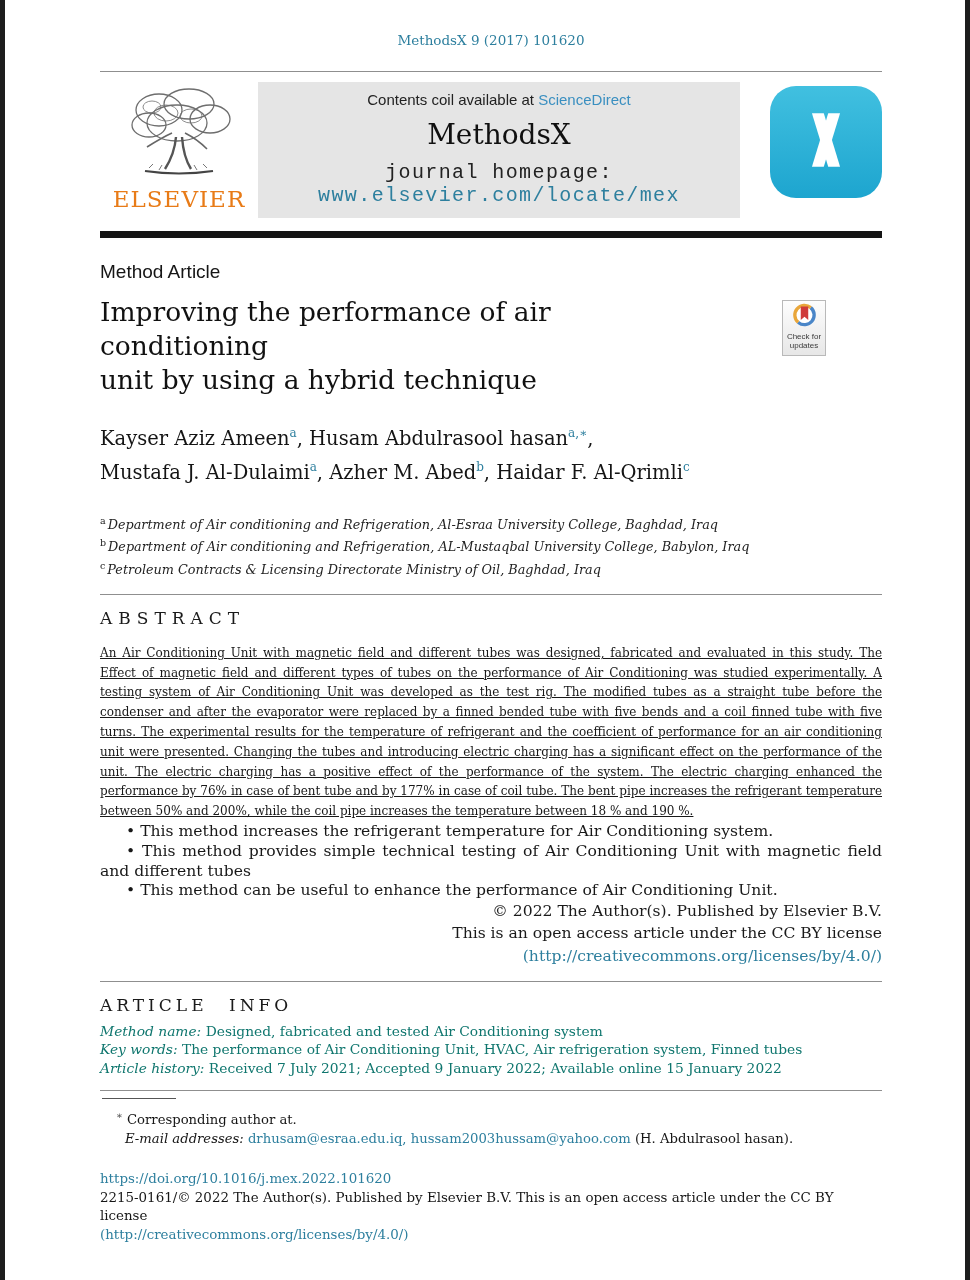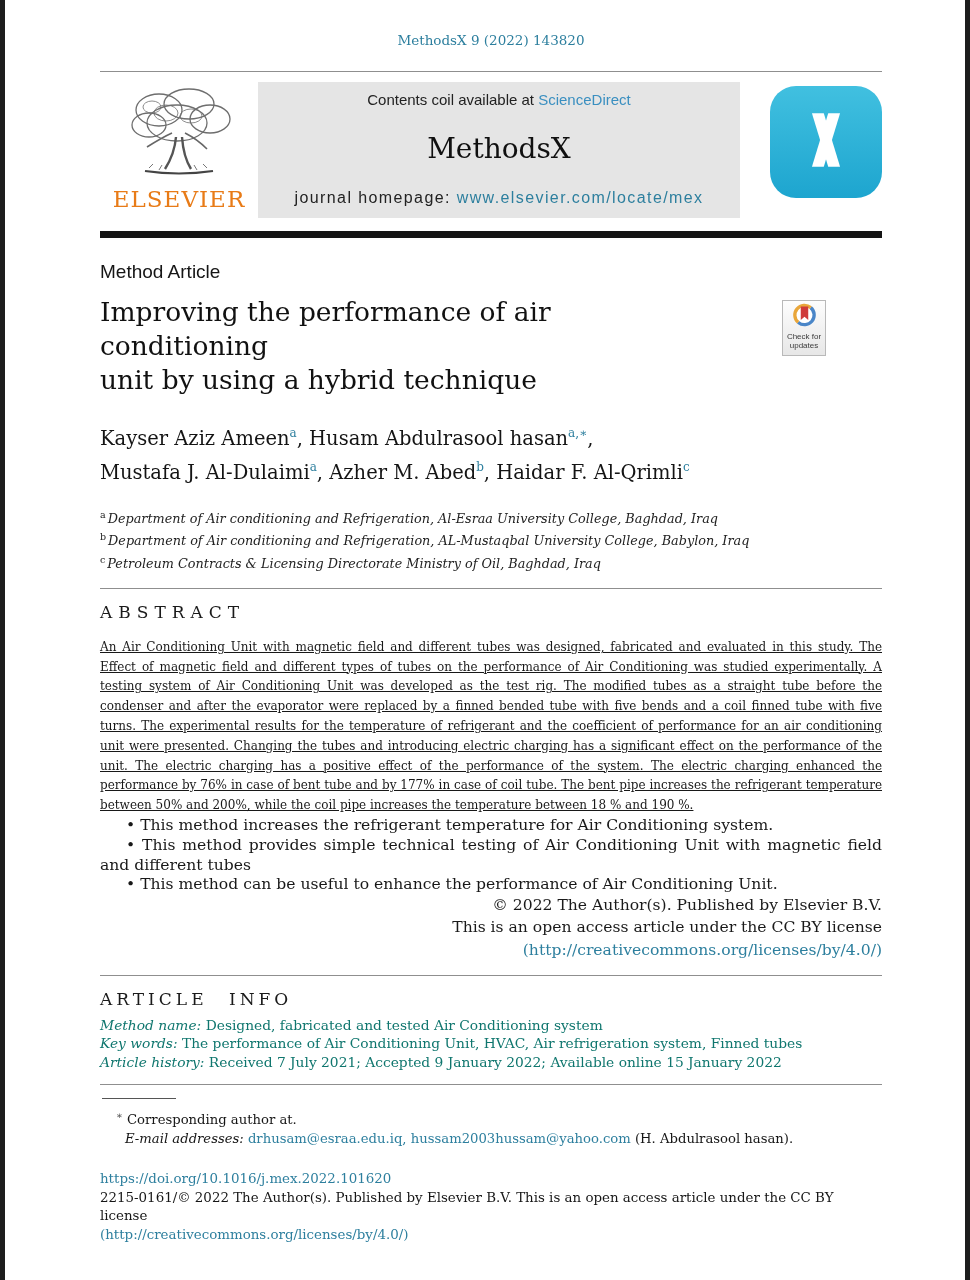--- a/index.html
+++ b/index.html
@@ -16,42 +16,42 @@
   .top-rule { margin-top:23px; }
 
   
   .masthead-row { margin-top:10px; display:flex; height:136px; }
   .elsevier-logo { width:158px; position:relative; text-align:center; }
   .elsevier-word { font-size:23px; color:#e87b17; letter-spacing:1px; margin-top:-2px; }
   .banner { width:482px; background:#e5e5e5; box-sizing:border-box; padding:9px 0 11px;
             display:flex; flex-direction:column; justify-content:space-between; text-align:center; }
   .contents-line { font-family:"Liberation Sans", sans-serif; font-size:15px; color:#222; }
   .banner-title { font-size:28px; color:#101010; }
-  .homepage-line { font-family:Liberation Sans, sans-serif; font-size:16px; letter-spacing:1.4px; color:#222; }
+  .homepage-line { font-family:Liberation Mono, monospace; font-size:20px; letter-spacing:1.4px; color:#222; }
   .teal { color:#2d7f9e; text-decoration:none; cursor:pointer; }
   .sd-link { color:#3a8fc0; }
   .mx-logo { margin-left:auto; margin-top:4px; width:112px; height:112px; border-radius:26px;
              background:linear-gradient(180deg,#41c0e0,#1da5cf);
              display:flex; align-items:center; justify-content:center; }
 
   .rule-thick { margin-top:13px; height:7px; background:#141414; }
 
   .type-label { margin-top:23px; font-family:"Liberation Sans", sans-serif; font-size:19px; color:#151515; }
 
   .title-row { position:relative; margin-top:12px; }
   .title { font-size:26.5px; line-height:34px; font-weight:normal; color:#111; margin:0 160px 0 0; }
   .check-badge { position:absolute; right:56px; top:5px; width:44px; height:56px;
                  border:1px solid #b9b9b9; background:linear-gradient(180deg,#fdfdfd,#e7e7e7);
                  text-align:center; cursor:pointer; box-sizing:border-box; }
   .cb-text { font-family:"Liberation Sans", sans-serif; font-size:8px; line-height:9px; color:#3a3a3a; }
 
   .authors { margin-top:22px; font-size:19.5px; line-height:28px; color:#141414; }
   .authors sup { color:#2d7f9e; font-size:12px; }
 
-  .affiliations { margin-top:20px; font-size:12.8px; line-height:18px; font-style:italic; color:#222; }
+  .affiliations { margin-top:26px; font-size:12.8px; line-height:18px; font-style:italic; color:#222; }
   .affiliations sup { font-size:9.5px; font-style:normal; margin-right:2px; }
 
   .abs-rule { margin-top:15px; }
   .section-heading { margin-top:13px; font-size:17px; letter-spacing:6px; color:#1a1a1a; }
   .info-heading { letter-spacing:4px; word-spacing:12px; }
 
   .abs-body { margin-top:16px; font-size:12px; line-height:19.8px; text-align:justify; color:#181818;text-decoration:underline; }
   .bullet { text-indent:26px; text-align:justify; font-size:15.6px; line-height:19.8px; color:#181818; }
   .bullet::before { content:"\2022  "; }
   .copyright { text-align:right; font-size:15.6px; line-height:19.8px; margin-top:1px; }
@@ -72,21 +72,21 @@
 </style>
 </head>
 <body>
 
 <div class="page">
   <div class="edge left"></div>
   <div class="edge right"></div>
 
   <div class="content">
 
-    <div class="journal-ref">MethodsX 9 (2022) 143820</div>
+    <div class="journal-ref">MethodsX 9 (2017) 101620</div>
 
     <hr class="rule-thin top-rule">
 
     <div class="masthead-row">
       <div class="elsevier-logo">
         <span>
           <svg viewBox="0 0 120 100" width="120" height="102" fill="none" stroke="#6e6e6e" stroke-width="1.3">
             <ellipse cx="40" cy="27" rx="23" ry="16"></ellipse>
             <ellipse cx="70" cy="21" rx="25" ry="15"></ellipse>
             <ellipse cx="91" cy="36" rx="20" ry="14"></ellipse>

